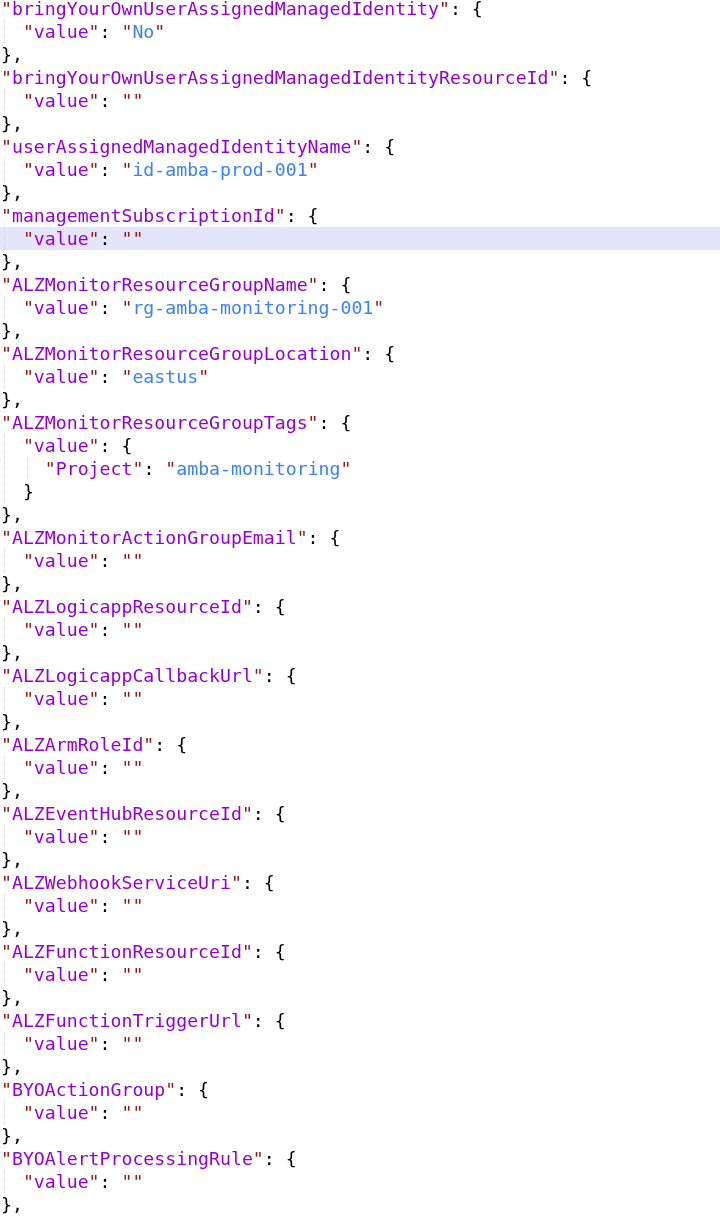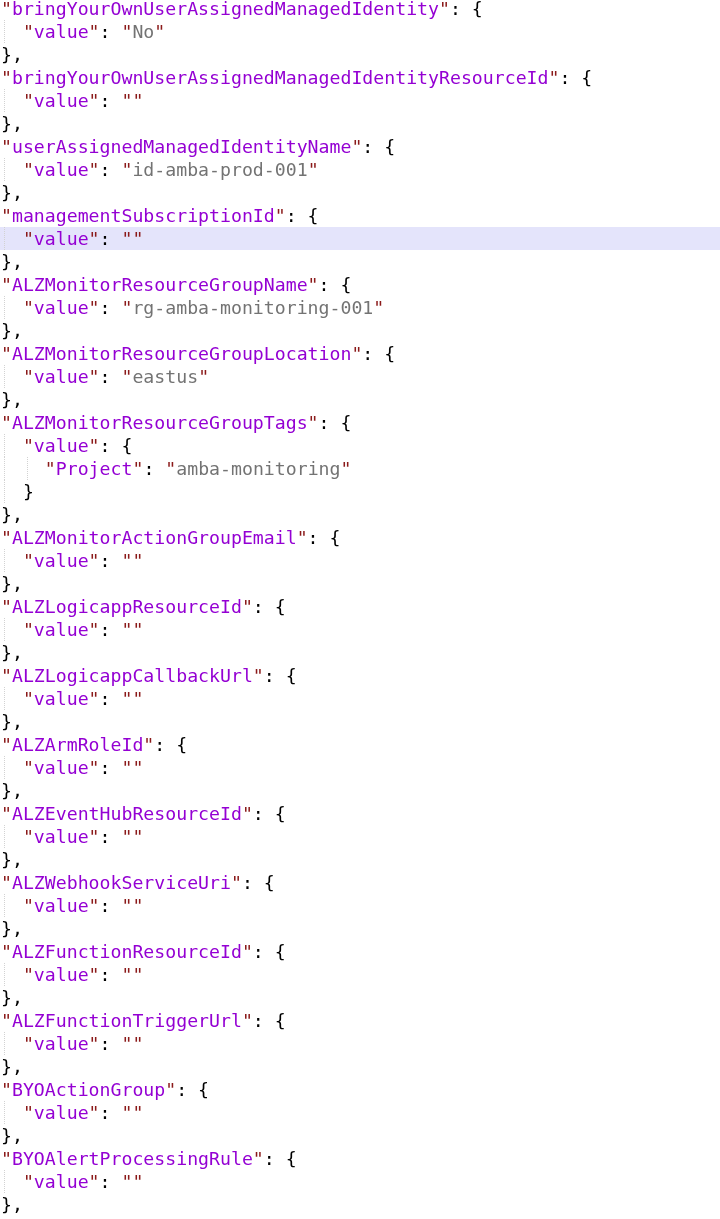--- a/index.html
+++ b/index.html
@@ -44,18 +44,18 @@
     width: 1px;
     border-left: 1px dotted #d2d2d2;
     pointer-events: none;
   }
   .g1 { left: 4px; }
   .g2 { left: 26.8px; }
 
   .tok-punct  { color: #000000; }
   .tok-key    { color: #9400d3; }
   .tok-quote  { color: #8b1a1a; }
-  .tok-string { color: #737373; }
+  .tok-string { color: #3b82f6; }
 </style>
 </head>
 <body>
 
 <div id="editor" style="margin-top: -3px;"><div class="code-line"><span class="tok-quote">"</span><span class="tok-key">bringYourOwnUserAssignedManagedIdentity</span><span class="tok-quote">"</span><span class="tok-punct">: {</span></div><div class="code-line"><span class="guide g1"></span><span class="tok-punct">  </span><span class="tok-quote">"</span><span class="tok-key">value</span><span class="tok-quote">"</span><span class="tok-punct">: </span><span class="tok-quote">"</span><span class="tok-string">No</span><span class="tok-quote">"</span></div><div class="code-line"><span class="tok-punct">},</span></div><div class="code-line"><span class="tok-quote">"</span><span class="tok-key">bringYourOwnUserAssignedManagedIdentityResourceId</span><span class="tok-quote">"</span><span class="tok-punct">: {</span></div><div class="code-line"><span class="guide g1"></span><span class="tok-punct">  </span><span class="tok-quote">"</span><span class="tok-key">value</span><span class="tok-quote">"</span><span class="tok-punct">: </span><span class="tok-quote">"</span><span class="tok-quote">"</span></div><div class="code-line"><span class="tok-punct">},</span></div><div class="code-line"><span class="tok-quote">"</span><span class="tok-key">userAssignedManagedIdentityName</span><span class="tok-quote">"</span><span class="tok-punct">: {</span></div><div class="code-line"><span class="guide g1"></span><span class="tok-punct">  </span><span class="tok-quote">"</span><span class="tok-key">value</span><span class="tok-quote">"</span><span class="tok-punct">: </span><span class="tok-quote">"</span><span class="tok-string">id-amba-prod-001</span><span class="tok-quote">"</span></div><div class="code-line"><span class="tok-punct">},</span></div><div class="code-line"><span class="tok-quote">"</span><span class="tok-key">managementSubscriptionId</span><span class="tok-quote">"</span><span class="tok-punct">: {</span></div><div class="code-line hl"><span class="guide g1"></span><span class="tok-punct">  </span><span class="tok-quote">"</span><span class="tok-key">value</span><span class="tok-quote">"</span><span class="tok-punct">: </span><span class="tok-quote">"</span><span class="tok-quote">"</span></div><div class="code-line"><span class="tok-punct">},</span></div><div class="code-line"><span class="tok-quote">"</span><span class="tok-key">ALZMonitorResourceGroupName</span><span class="tok-quote">"</span><span class="tok-punct">: {</span></div><div class="code-line"><span class="guide g1"></span><span class="tok-punct">  </span><span class="tok-quote">"</span><span class="tok-key">value</span><span class="tok-quote">"</span><span class="tok-punct">: </span><span class="tok-quote">"</span><span class="tok-string">rg-amba-monitoring-001</span><span class="tok-quote">"</span></div><div class="code-line"><span class="tok-punct">},</span></div><div class="code-line"><span class="tok-quote">"</span><span class="tok-key">ALZMonitorResourceGroupLocation</span><span class="tok-quote">"</span><span class="tok-punct">: {</span></div><div class="code-line"><span class="guide g1"></span><span class="tok-punct">  </span><span class="tok-quote">"</span><span class="tok-key">value</span><span class="tok-quote">"</span><span class="tok-punct">: </span><span class="tok-quote">"</span><span class="tok-string">eastus</span><span class="tok-quote">"</span></div><div class="code-line"><span class="tok-punct">},</span></div><div class="code-line"><span class="tok-quote">"</span><span class="tok-key">ALZMonitorResourceGroupTags</span><span class="tok-quote">"</span><span class="tok-punct">: {</span></div><div class="code-line"><span class="guide g1"></span><span class="tok-punct">  </span><span class="tok-quote">"</span><span class="tok-key">value</span><span class="tok-quote">"</span><span class="tok-punct">: {</span></div><div class="code-line"><span class="guide g1"></span><span class="guide g2"></span><span class="tok-punct">    </span><span class="tok-quote">"</span><span class="tok-key">Project</span><span class="tok-quote">"</span><span class="tok-punct">: </span><span class="tok-quote">"</span><span class="tok-string">amba-monitoring</span><span class="tok-quote">"</span></div><div class="code-line"><span class="guide g1"></span><span class="tok-punct">  }</span></div><div class="code-line"><span class="tok-punct">},</span></div><div class="code-line"><span class="tok-quote">"</span><span class="tok-key">ALZMonitorActionGroupEmail</span><span class="tok-quote">"</span><span class="tok-punct">: {</span></div><div class="code-line"><span class="guide g1"></span><span class="tok-punct">  </span><span class="tok-quote">"</span><span class="tok-key">value</span><span class="tok-quote">"</span><span class="tok-punct">: </span><span class="tok-quote">"</span><span class="tok-quote">"</span></div><div class="code-line"><span class="tok-punct">},</span></div><div class="code-line"><span class="tok-quote">"</span><span class="tok-key">ALZLogicappResourceId</span><span class="tok-quote">"</span><span class="tok-punct">: {</span></div><div class="code-line"><span class="guide g1"></span><span class="tok-punct">  </span><span class="tok-quote">"</span><span class="tok-key">value</span><span class="tok-quote">"</span><span class="tok-punct">: </span><span class="tok-quote">"</span><span class="tok-quote">"</span></div><div class="code-line"><span class="tok-punct">},</span></div><div class="code-line"><span class="tok-quote">"</span><span class="tok-key">ALZLogicappCallbackUrl</span><span class="tok-quote">"</span><span class="tok-punct">: {</span></div><div class="code-line"><span class="guide g1"></span><span class="tok-punct">  </span><span class="tok-quote">"</span><span class="tok-key">value</span><span class="tok-quote">"</span><span class="tok-punct">: </span><span class="tok-quote">"</span><span class="tok-quote">"</span></div><div class="code-line"><span class="tok-punct">},</span></div><div class="code-line"><span class="tok-quote">"</span><span class="tok-key">ALZArmRoleId</span><span class="tok-quote">"</span><span class="tok-punct">: {</span></div><div class="code-line"><span class="guide g1"></span><span class="tok-punct">  </span><span class="tok-quote">"</span><span class="tok-key">value</span><span class="tok-quote">"</span><span class="tok-punct">: </span><span class="tok-quote">"</span><span class="tok-quote">"</span></div><div class="code-line"><span class="tok-punct">},</span></div><div class="code-line"><span class="tok-quote">"</span><span class="tok-key">ALZEventHubResourceId</span><span class="tok-quote">"</span><span class="tok-punct">: {</span></div><div class="code-line"><span class="guide g1"></span><span class="tok-punct">  </span><span class="tok-quote">"</span><span class="tok-key">value</span><span class="tok-quote">"</span><span class="tok-punct">: </span><span class="tok-quote">"</span><span class="tok-quote">"</span></div><div class="code-line"><span class="tok-punct">},</span></div><div class="code-line"><span class="tok-quote">"</span><span class="tok-key">ALZWebhookServiceUri</span><span class="tok-quote">"</span><span class="tok-punct">: {</span></div><div class="code-line"><span class="guide g1"></span><span class="tok-punct">  </span><span class="tok-quote">"</span><span class="tok-key">value</span><span class="tok-quote">"</span><span class="tok-punct">: </span><span class="tok-quote">"</span><span class="tok-quote">"</span></div><div class="code-line"><span class="tok-punct">},</span></div><div class="code-line"><span class="tok-quote">"</span><span class="tok-key">ALZFunctionResourceId</span><span class="tok-quote">"</span><span class="tok-punct">: {</span></div><div class="code-line"><span class="guide g1"></span><span class="tok-punct">  </span><span class="tok-quote">"</span><span class="tok-key">value</span><span class="tok-quote">"</span><span class="tok-punct">: </span><span class="tok-quote">"</span><span class="tok-quote">"</span></div><div class="code-line"><span class="tok-punct">},</span></div><div class="code-line"><span class="tok-quote">"</span><span class="tok-key">ALZFunctionTriggerUrl</span><span class="tok-quote">"</span><span class="tok-punct">: {</span></div><div class="code-line"><span class="guide g1"></span><span class="tok-punct">  </span><span class="tok-quote">"</span><span class="tok-key">value</span><span class="tok-quote">"</span><span class="tok-punct">: </span><span class="tok-quote">"</span><span class="tok-quote">"</span></div><div class="code-line"><span class="tok-punct">},</span></div><div class="code-line"><span class="tok-quote">"</span><span class="tok-key">BYOActionGroup</span><span class="tok-quote">"</span><span class="tok-punct">: {</span></div><div class="code-line"><span class="guide g1"></span><span class="tok-punct">  </span><span class="tok-quote">"</span><span class="tok-key">value</span><span class="tok-quote">"</span><span class="tok-punct">: </span><span class="tok-quote">"</span><span class="tok-quote">"</span></div><div class="code-line"><span class="tok-punct">},</span></div><div class="code-line"><span class="tok-quote">"</span><span class="tok-key">BYOAlertProcessingRule</span><span class="tok-quote">"</span><span class="tok-punct">: {</span></div><div class="code-line"><span class="guide g1"></span><span class="tok-punct">  </span><span class="tok-quote">"</span><span class="tok-key">value</span><span class="tok-quote">"</span><span class="tok-punct">: </span><span class="tok-quote">"</span><span class="tok-quote">"</span></div><div class="code-line"><span class="tok-punct">},</span></div></div>
 
 </body></html>

